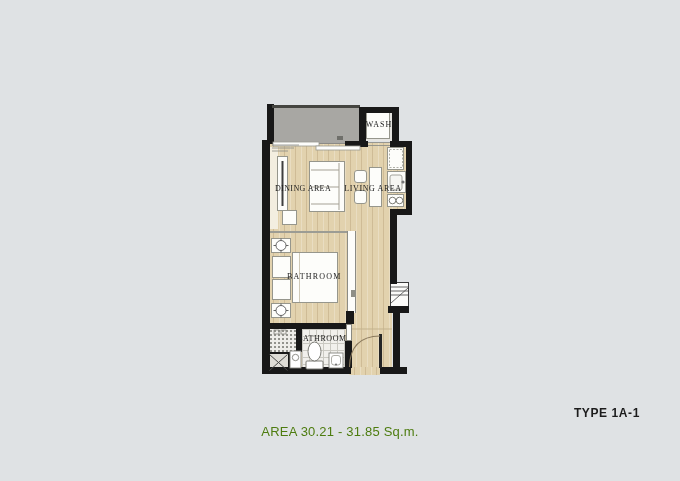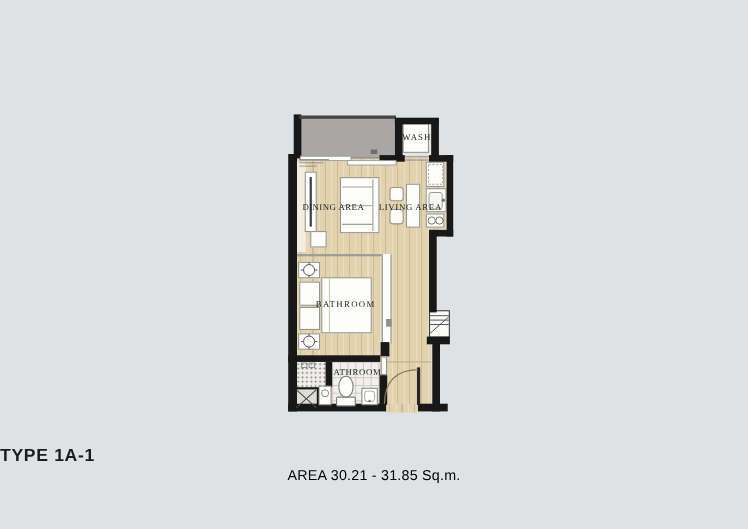--- a/index.html
+++ b/index.html
@@ -55,26 +55,26 @@
   .acbox{position:absolute;background:#fbfbf9;border:1px solid #3c3c3c;box-sizing:border-box;}
   .doorleaf-dark{position:absolute;background:#262626;}
   .doorleaf-white{position:absolute;background:#fefefb;border:1px solid #8a8a82;box-sizing:border-box;}
   .room-label{
     position:absolute;color:var(--text,#1d1d1d);
     font-size:8px;line-height:9px;text-align:center;white-space:nowrap;
     font-family:Liberation Serif, serif;
   }
   .svglayer{position:absolute;left:0;top:0;pointer-events:none;}
   .footer-title{
-    position:absolute;left:0;top:406px;width:640px;text-align:left;
-    font-size:16px;font-weight:bold;letter-spacing:0.6px;color:#1c1c1c;
+    position:absolute;left:0;top:406px;width:640px;text-align:right;
+    font-size:12px;font-weight:bold;letter-spacing:0.6px;color:#1c1c1c;
   }
   .footer-area{
     position:absolute;left:0;top:424px;width:680px;text-align:center;
-    font-size:13px;letter-spacing:0.2px;color:#000000;
+    font-size:13px;letter-spacing:0.2px;color:#4d7c0f;
   }
 </style>
 </head>
 <body>
 
 <div id="canvas">
 
   <div class="wood" style="left:268px;top:143px;width:124px;height:224px;"></div>
   <div class="wood" style="left:392px;top:143px;width:14px;height:66px;"></div>
   <div class="wood" style="left:349px;top:367px;width:31px;height:8px;"></div>

